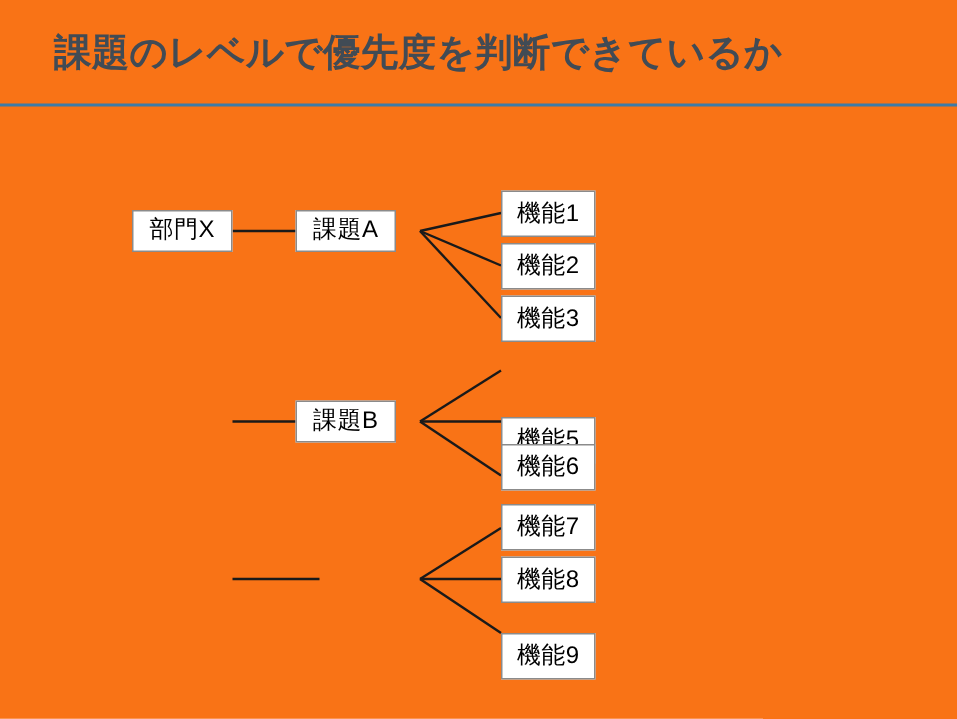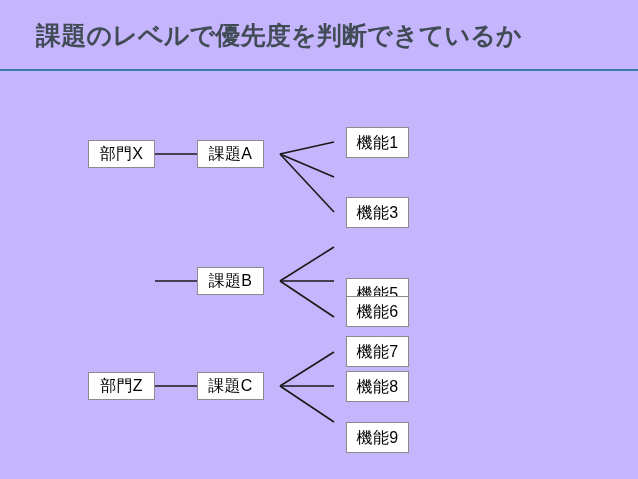--- a/index.html
+++ b/index.html
@@ -11,21 +11,21 @@
     height: 479px;
     background: #ffffff;
     font-family: "Liberation Sans", "DejaVu Sans", sans-serif;
     overflow: hidden;
     position: relative;
   }
   #slide {
     position: relative;
     width: 638px;
     height: 479px;
-    background: #c4b5fd;
+    background: #f97316;
     text-decoration: underline;
   }
 
   
   #title-bar {
     position: absolute;
     left: 0;
     top: 0;
     width: 638px;
     height: 71px;
@@ -74,21 +74,21 @@
     font-size: 16px;
     line-height: 1;
     display: flex;
     align-items: center;
     justify-content: center;
     white-space: nowrap;
     letter-spacing: 0.3px;
   }
   .node-dept   { width: 67px; height: 28px; left: 88px; }
   .node-issue  { width: 67px; height: 28px; left: 197px; }
-  .node-func   { width: 63px; height: 31px; left: 334px; margin-left: 12px; }
+  .node-func   { width: 63px; height: 31px; left: 334px; }
 </style>
 </head>
 <body>
 
 <div id="slide">
 
   <div id="title-bar">
     <div id="page-title">課題のレベルで優先度を判断できているか</div>
     <div id="title-rule"></div>
   </div>
@@ -112,27 +112,26 @@
 
         <line x1="155" y1="386" x2="213" y2="386"></line>
 
         <line x1="280" y1="386" x2="334" y2="352"></line>
         <line x1="280" y1="386" x2="334" y2="386"></line>
         <line x1="280" y1="386" x2="334" y2="422"></line>
       </g>
     </svg>
 
     <div class="node node-dept" style="top:140px">部門X</div>
-    <div class="node node-dept" style="top:372px">部門Z</div>
 
     <div class="node node-issue" style="top:140px">課題A</div>
     <div class="node node-issue" style="top:267px">課題B</div>
-    <div class="node node-issue" style="top:372px">課題C</div>
 
     <div class="node node-func" style="top:127px">機能1</div>
+    <div class="node node-func" style="top:162px">機能2</div>
     <div class="node node-func" style="top:197px">機能3</div>
 
     <div class="node node-func" style="top:278px">機能5</div>
     <div class="node node-func" style="top:296px">機能6</div>
 
     <div class="node node-func" style="top:336px">機能7</div>
     <div class="node node-func" style="top:371px">機能8</div>
     <div class="node node-func" style="top:422px">機能9</div>
 
   </div>

